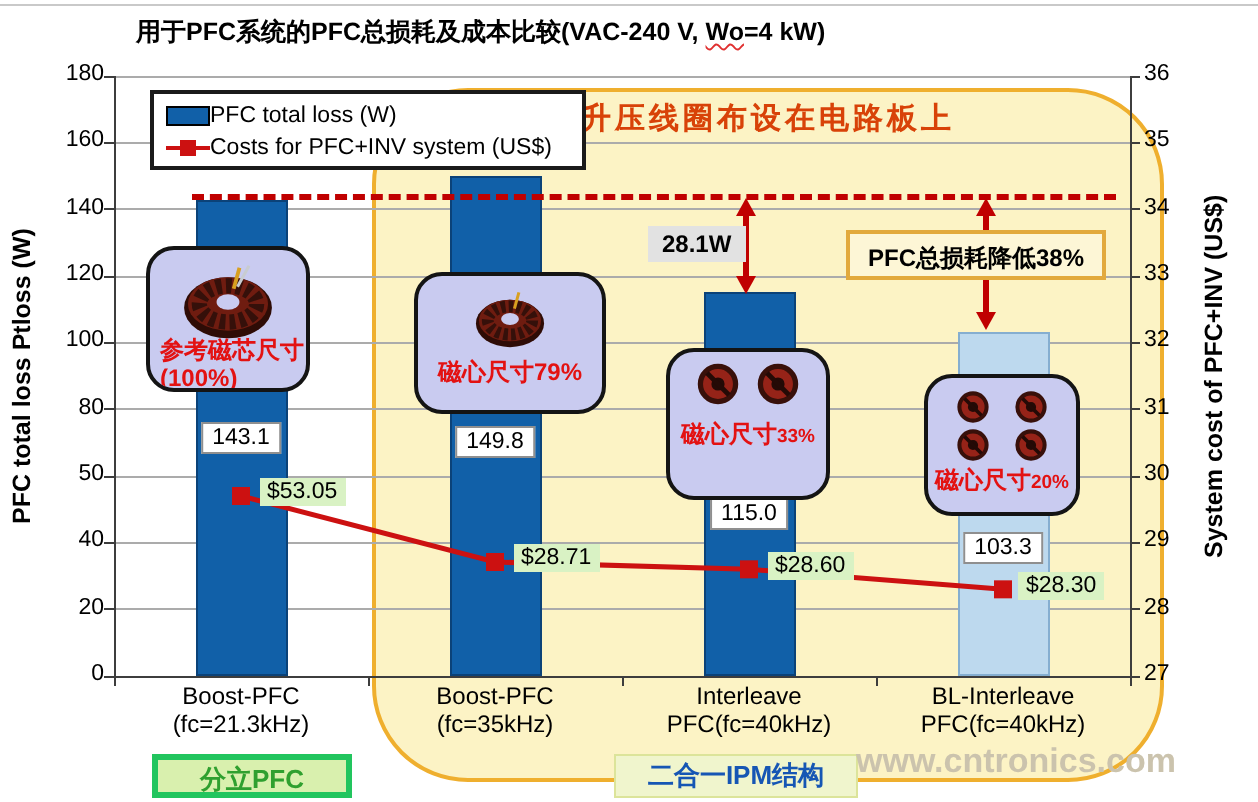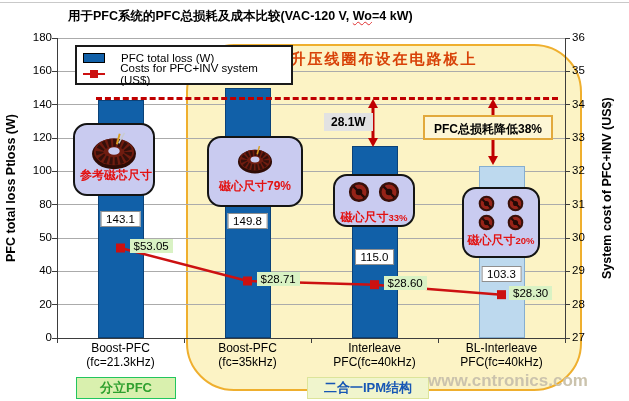--- a/index.html
+++ b/index.html
@@ -37,49 +37,49 @@
   .arrow-svg{position:absolute;z-index:4;}
   
   #delta-label{left:324px;top:113px;background:#e2e2e2;padding:2px 7px;font-size:12px;font-weight:bold;z-index:5;}
   #reduction-label{left:423px;top:115px;width:130px;height:25px;line-height:25px;text-align:center;
       background:#fdf6d6;border:2px solid #e2a93c;box-sizing:border-box;font-size:12px;font-weight:bold;z-index:5;}
   
   .core-box{position:absolute;background:#c9cbf0;border:2px solid #141414;border-radius:14px;
       box-sizing:border-box;z-index:6;overflow:hidden;}
   #core-box-1{left:73px;top:123px;width:82px;height:73px;}
   #core-box-2{left:207px;top:136px;width:96px;height:71px;text-align:center;}
-  #core-box-3{left:333px;top:174px;width:82px;height:53px;text-align:center;}
+  #core-box-3{left:333px;top:174px;width:82px;height:76px;text-align:center;}
   #core-box-4{left:462px;top:187px;width:78px;height:71px;text-align:center;}
   .core-box .img-row{display:flex;justify-content:center;gap:8px;margin-top:5px;}
   #core-box-4 .img-row{gap:12px;margin-top:6px;} #core-box-4 .img-row.second{margin-top:2px;}
   .core-text{color:#e31212;font-weight:bold;font-size:12px;line-height:14px;padding-left:5px;white-space:nowrap;}
   .core-text.center{padding-left:0;text-align:center;}
   .pct-small{font-size:9.5px;}
   
   #legend{left:75px;top:45px;width:218px;height:40px;background:#fff;border:2px solid #1a1a1a;
       box-sizing:border-box;padding:3px 6px;z-index:7;font-size:11.5px;}
-  .legend-row{display:flex;align-items:center;height:16px;gap:16px;}
+  .legend-row{display:flex;align-items:center;height:16px;gap:0;}
   .lg-bar{display:inline-block;width:20px;height:8px;background:#1160a8;border:1px solid #000;}
   .lg-line{display:inline-block;position:relative;width:22px;height:10px;}
   .lg-line::before{content:"";position:absolute;left:0;top:4px;width:22px;height:2px;background:#cc1111;}
   .lg-line::after{content:"";position:absolute;left:7px;top:1px;width:8px;height:8px;background:#cc1111;}
   
   #group-left{left:76px;top:377px;width:100px;height:22px;line-height:20px;text-align:center;background:#d9f0ae;
-      border:1px solid #22c55e;box-sizing:border-box;color:#2fa02f;font-weight:bold;font-size:13px;z-index:6;}
+      border:3px solid #22c55e;box-sizing:border-box;color:#2fa02f;font-weight:bold;font-size:13px;z-index:6;}
   #group-right{left:307px;top:377px;width:122px;height:22px;line-height:20px;text-align:center;background:#f0f5cd;
       border:1px solid #dce49a;box-sizing:border-box;color:#1656b4;font-weight:bold;font-size:13px;z-index:6;}
   #watermark{left:428px;top:371px;font-size:17px;font-weight:600;color:#cbc3ad;z-index:7;white-space:nowrap;}
 </style>
 </head>
 <body>
 
 <div id="app">
   <div class="abs" id="top-rule"></div>
 
-  <div class="abs" id="chart-title"><span>用于PFC系统的PFC总损耗及成本比较(VAC-120 V, </span><span class="wavy">Wo</span><span>=4 kW)</span></div>
+  <div class="abs" id="chart-title"><span>用于PFC系统的PFC总损耗及成本比较(VAC-240 V, </span><span class="wavy">Wo</span><span>=4 kW)</span></div>
 
   <div class="abs" id="yellow-region"></div>
   <div class="abs" id="region-title">升压线圈布设在电路板上</div>
 
   <div class="abs" id="layer-grid">
       <div class="gridline" style="left: 57px; top: 304.167px; width: 508px;"></div>
       <div class="gridline" style="left: 57px; top: 270.833px; width: 508px;"></div>
       <div class="gridline" style="left: 57px; top: 237.5px; width: 508px;"></div>
       <div class="gridline" style="left: 57px; top: 204.167px; width: 508px;"></div>
       <div class="gridline" style="left: 57px; top: 170.833px; width: 508px;"></div>
@@ -202,20 +202,21 @@
       <svg width="52" height="42" viewBox="0 0 54 44">
         <ellipse cx="27" cy="25" rx="23" ry="16" fill="#2e0c06"></ellipse>
         <ellipse cx="27" cy="23" rx="21" ry="14" fill="#6f1c10"></ellipse>
         <ellipse cx="27" cy="23" rx="15" ry="9.5" fill="none" stroke="#35100a" stroke-width="8" stroke-dasharray="3 2.2"></ellipse>
         <ellipse cx="27" cy="22" rx="6" ry="4" fill="#c9cbf0"></ellipse>
         <path d="M33 4 L30 15" stroke="#d8a020" stroke-width="2" fill="none"></path>
         <path d="M38 3 L32 14" stroke="#c8ccd0" stroke-width="1.6" fill="none"></path>
       </svg>
     </div>
     <div class="core-text" style="margin-top:-4px;"><span>参考磁芯尺寸</span></div>
+    <div class="core-text"><span>(100%)</span></div>
   </div>
 
   <div class="core-box" id="core-box-2">
     <div class="img-row">
       <svg width="40" height="33" viewBox="0 0 54 44">
         <ellipse cx="27" cy="25" rx="23" ry="16" fill="#2e0c06"></ellipse>
         <ellipse cx="27" cy="23" rx="21" ry="14" fill="#6f1c10"></ellipse>
         <ellipse cx="27" cy="23" rx="15" ry="9.5" fill="none" stroke="#35100a" stroke-width="8" stroke-dasharray="3 2.2"></ellipse>
         <ellipse cx="27" cy="22" rx="6" ry="4" fill="#c9cbf0"></ellipse>
         <path d="M33 4 L30 15" stroke="#d8a020" stroke-width="2" fill="none"></path>

